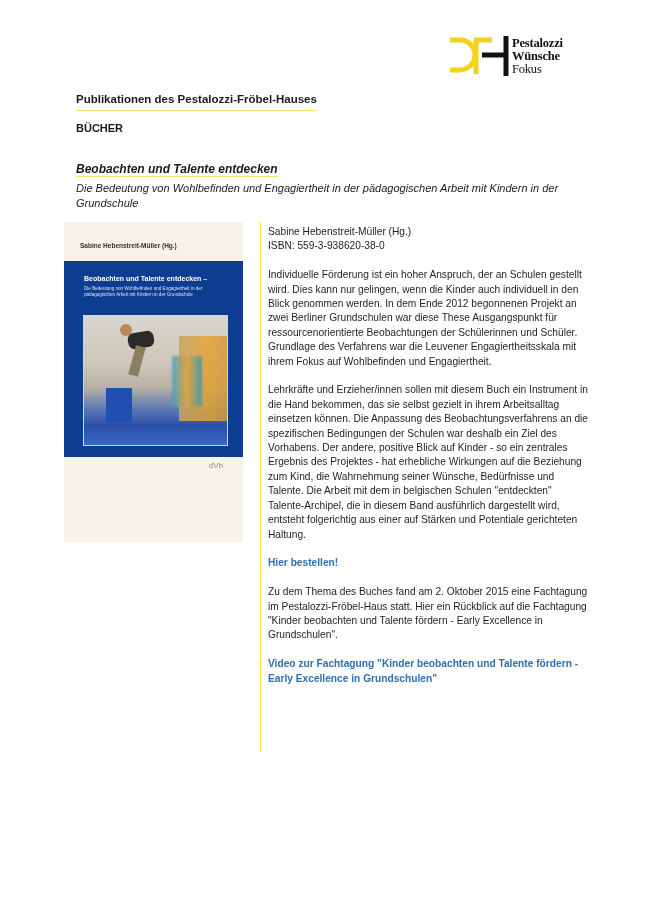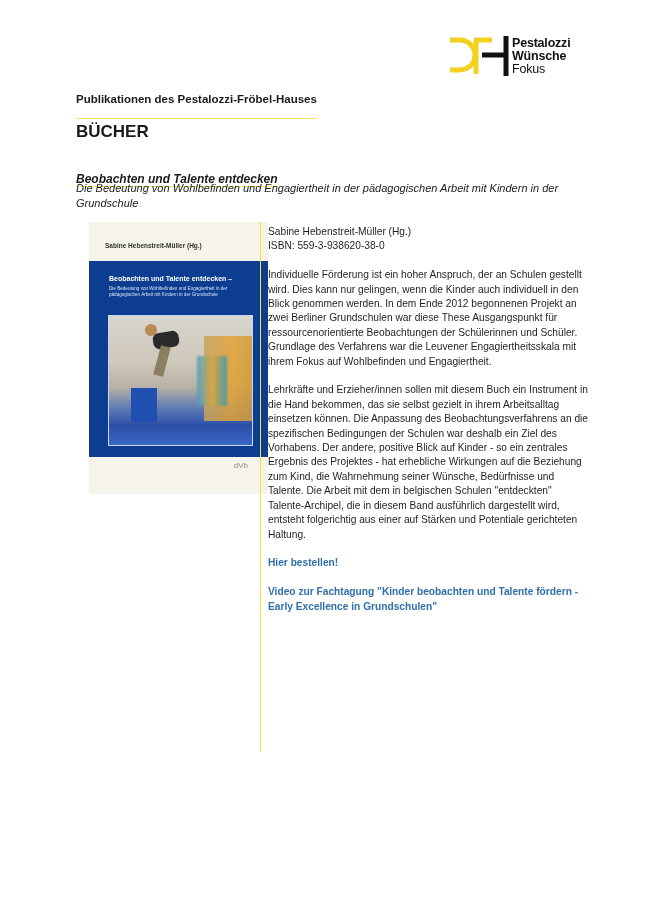--- a/index.html
+++ b/index.html
@@ -1,35 +1,35 @@
 <!DOCTYPE html>
 <html><head>
 <meta charset="utf-8">
 <style>
   html, body { margin: 0; padding: 0; background: #ffffff; }
   body { width: 649px; height: 916px; position: relative; overflow: hidden;
          font-family: "Liberation Sans", "DejaVu Sans", sans-serif; color: #1a1a1a; }
 
-  .logo { position: absolute; left: 448px; top: 34px; width: 140px; height: 44px; }
+  .logo { position: absolute; left: 448px; top: 34px; width: 140px; height: 44px; font-family: Liberation Serif, serif; }
   .logo svg { position: absolute; left: 0; top: 0; }
   .logo-text { position: absolute; left: 64px; top: 3px; font-size: 12.5px; line-height: 13px;
                font-weight: bold; color: #111; letter-spacing: -0.2px; }
   .logo-text span { display: block; }
   .logo-text .haus { font-weight: normal; }
 
   .pub-heading { position: absolute; left: 76px; top: 93px; font-size: 11.5px; font-weight: bold;
-                 color: #1a1a1a; padding-bottom: 13px; border-bottom: 1px solid #f2e56a; }
-  .section-label { position: absolute; left: 76px; top: 122px; font-size: 17px; font-weight: bold; color: #1a1a1a; }
+                 color: #1a1a1a; padding-bottom: 5px; border-bottom: 1px solid #f2e56a; }
+  .section-label { position: absolute; left: 76px; top: 122px; font-size: 11px; font-weight: bold; color: #1a1a1a; }
 
-  .book-title { position: absolute; left: 76px; top: 172px; font-size: 12px; font-style: italic;
+  .book-title { position: absolute; left: 76px; top: 162px; font-size: 12px; font-style: italic;
                 font-weight: bold; color: #1a1a1a; border-bottom: 1px solid #f2e56a; padding-bottom: 0px; }
   .book-subtitle { position: absolute; left: 76px; top: 181px; width: 500px; font-size: 11px;
                    font-style: italic; line-height: 15px; color: #1a1a1a; }
 
-  .cover { position: absolute; left: 89px; top: 222px; width: 179px; height: 272px; background: #f6f3ea; }
+  .cover { position: absolute; left: 64px; top: 222px; width: 179px; height: 320px; background: #f6f3ea; }
   .cover-author { position: absolute; left: 16px; top: 20px; font-size: 6.5px; font-weight: bold; color: #333; }
   .cover-blue { position: absolute; left: 0; top: 39px; width: 179px; height: 196px; background: #0c3d91; }
   .cover-title { position: absolute; left: 20px; top: 14px; font-size: 7px; font-weight: bold; color: #fff; }
   .cover-sub { position: absolute; left: 20px; top: 25px; width: 150px; font-size: 4.6px; line-height: 6px; color: #d6e1f5; }
   .cover-photo { position: absolute; left: 19px; top: 54px; width: 143px; height: 129px; border: 1px solid #c9d6ef;
                  background: linear-gradient(180deg, #d8d6cf 0%, #cfc8bb 35%, #b9b2a4 55%, #5d79b4 72%, #2a4fa8 85%, #3b67c4 100%); overflow: hidden; }
   .cover-photo .wall-r { position: absolute; right: 0; top: 20px; width: 48px; height: 85px;
                          background: linear-gradient(90deg, #c9a35c, #e3a233 60%, #d39a3a); opacity: .85; }
   .cover-photo .mat { position: absolute; left: 22px; top: 72px; width: 26px; height: 34px; background: #1f4fb0; }
   .cover-photo .kid { position: absolute; left: 44px; top: 16px; width: 26px; height: 16px; background: #2a2a2a; border-radius: 6px; transform: rotate(-10deg); }
@@ -94,16 +94,17 @@
 <div class="content">
   <p class="meta">
     <span>Sabine Hebenstreit-Müller (Hg.)</span>
     <span>ISBN: 559-3-938620-38-0</span>
   </p>
   <p>Individuelle Förderung ist ein hoher Anspruch, der an Schulen gestellt wird. Dies kann nur gelingen, wenn die Kinder auch individuell in den Blick genommen werden. In dem Ende 2012 begonnenen Projekt an zwei Berliner Grundschulen war diese These Ausgangspunkt für ressourcenorientierte Beobachtungen der Schülerinnen und Schüler. Grundlage des Verfahrens war die Leuvener Engagiertheitsskala mit ihrem Fokus auf Wohlbefinden und Engagiertheit.</p>
   <p>Lehrkräfte und Erzieher/innen sollen mit diesem Buch ein Instrument in die Hand bekommen, das sie selbst gezielt in ihrem Arbeitsalltag einsetzen können. Die Anpassung des Beobachtungsverfahrens an die spezifischen Bedingungen der Schulen war deshalb ein Ziel des Vorhabens. Der andere, positive Blick auf Kinder - so ein zentrales Ergebnis des Projektes - hat erhebliche Wirkungen auf die Beziehung zum Kind, die Wahrnehmung seiner Wünsche, Bedürfnisse und Talente. Die Arbeit mit dem in belgischen Schulen "entdeckten" Talente-Archipel, die in diesem Band ausführlich dargestellt wird, entsteht folgerichtig aus einer auf Stärken und Potentiale gerichteten Haltung.</p>
   <p>
       <a class="link" href="#">Hier bestellen!</a>
     </p>
+  <p>Zu dem Thema des Buches fand am 2. Oktober 2015 eine Fachtagung im Pestalozzi-Fröbel-Haus statt. Hier ein Rückblick auf die Fachtagung "Kinder beobachten und Talente fördern - Early Excellence in Grundschulen".</p>
   <p>
       <a class="link" href="#">Video zur Fachtagung "Kinder beobachten und Talente fördern - Early Excellence in Grundschulen"</a>
     </p>
 </div>
 
 </body></html>

